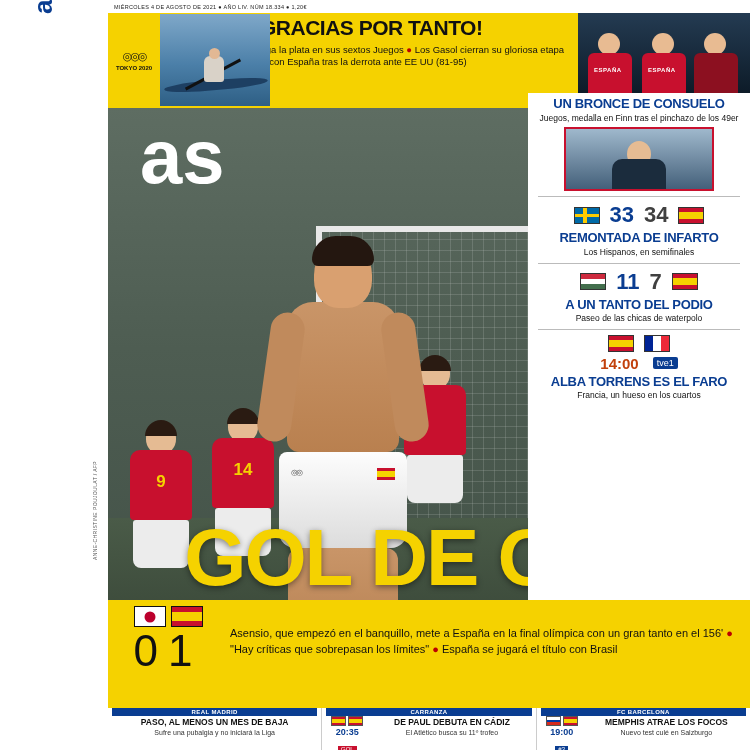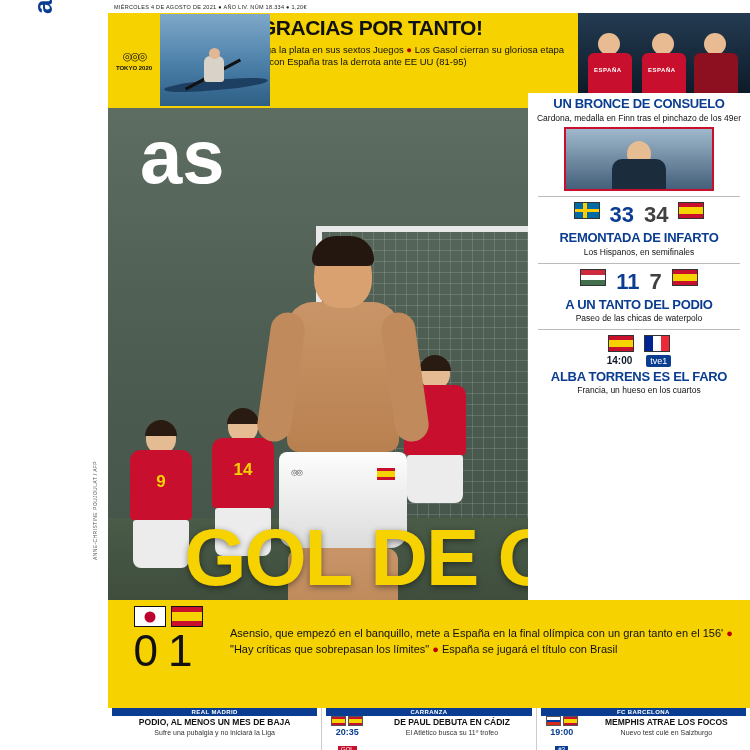--- a/index.html
+++ b/index.html
@@ -208,31 +208,31 @@
     height: 64px; margin: 4px auto 3px; width: 150px;
     background: linear-gradient(180deg,#9fb8cc 0%,#44607a 100%);
     border: 2px solid #c8102e; position: relative; overflow: hidden;
   }
   .rail-photo .rh { position:absolute; left:50%; transform:translateX(-50%);
     top: 12px; width: 24px; height: 26px; background:#e6bc93; border-radius: 50%; }
   .rail-photo .rb { position:absolute; left:50%; transform:translateX(-50%);
     bottom: 0; width: 54px; height: 30px; background:#1b2c3d; border-radius: 10px 10px 0 0;}
   .rail-divider { border-top: 1px solid #bbb; margin: 5px 4px; }
 
-  .match-row { display: flex; justify-content: center; gap: 10px; margin: 3px 0; }
+  .match-row { display: flex; align-items: center; justify-content: center; gap: 10px; margin: 3px 0; }
   .mflag { width: 26px; height: 17px; border: 1px solid #333; }
   .f-se { background: linear-gradient(90deg,#006aa7 0 34%,#fecc00 34% 50%,#006aa7 50% 100%); position: relative;}
   .f-se::after{content:"";position:absolute;left:0;top:40%;width:100%;height:20%;background:#fecc00;}
   .f-es-small { background: linear-gradient(180deg,#c8102e 0 25%, #f5d200 25% 75%, #c8102e 75% 100%); }
   .f-hu { background: linear-gradient(180deg,#cd2a3e 0 33%,#fff 33% 66%,#436f4d 66% 100%); }
   .f-fr { background: linear-gradient(90deg,#002395 0 33%,#fff 33% 66%,#ed2939 66% 100%); }
   .f-ru { background: linear-gradient(180deg,#fff 0 33%,#0039a6 33% 66%,#d52b1e 66% 100%); }
   .score-num { font-size: 22px; font-weight: bold; color: #0a3d91; }
   .score-num.red { color: #404040; }
-  .time-badge { font-size: 10px; font-weight: bold; color: #0f172a; }
+  .time-badge { font-size: 15px; font-weight: bold; color: #c2410c; }
   .tv-badge { font-size: 9px; color: #fff; background: #0a3d91; padding: 1px 4px; border-radius: 2px; margin-left: 4px;}
 
   
   .bottom {
     position: absolute; left: 108px; top: 708px; width: 642px; height: 42px;
     background: #ffffff; display: flex;
   }
   .bcol { flex: 1; padding: 0 4px; position: relative; }
   .bcol + .bcol { border-left: 1px solid #ccc; }
   .btag {
@@ -372,21 +372,21 @@
       <span>"Hay críticas que sobrepasan los límites"</span>
       <span class="bullet">●</span>
       <span>España se jugará el título con Brasil</span>
     </div>
   </div>
 
   <div class="rail">
 
     <div class="rail-block">
       <div class="rail-title">UN BRONCE DE CONSUELO</div>
-      <div class="rail-sub">Cardona, medalla en Finn tras el pinchazo de los 49er</div>
+      <div class="rail-sub">Juegos, medalla en Finn tras el pinchazo de los 49er</div>
       <div class="rail-photo">
         <div class="rh"></div>
         <div class="rb"></div>
       </div>
     </div>
 
     <div class="rail-divider"></div>
 
     <div class="rail-block">
       <div class="match-row">
@@ -426,21 +426,21 @@
       <div class="rail-title">ALBA TORRENS ES EL FARO</div>
       <div class="rail-sub">Francia, un hueso en los cuartos</div>
     </div>
 
   </div>
 
   <div class="bottom">
 
     <div class="bcol">
       <div class="btag">REAL MADRID</div>
-      <div class="bhead">PODIO, AL MENOS UN MES DE BAJA</div>
+      <div class="bhead">PASO, AL MENOS UN MES DE BAJA</div>
       <div class="bsub">Sufre una pubalgia y no iniciará la Liga</div>
     </div>
 
     <div class="bcol">
       <div class="btag">CARRANZA</div>
       <div class="bwrap">
         <div class="bmatch">
           <div class="fl">
             <i class="f-es-small"></i>
             <i class="f-es-small"></i>

